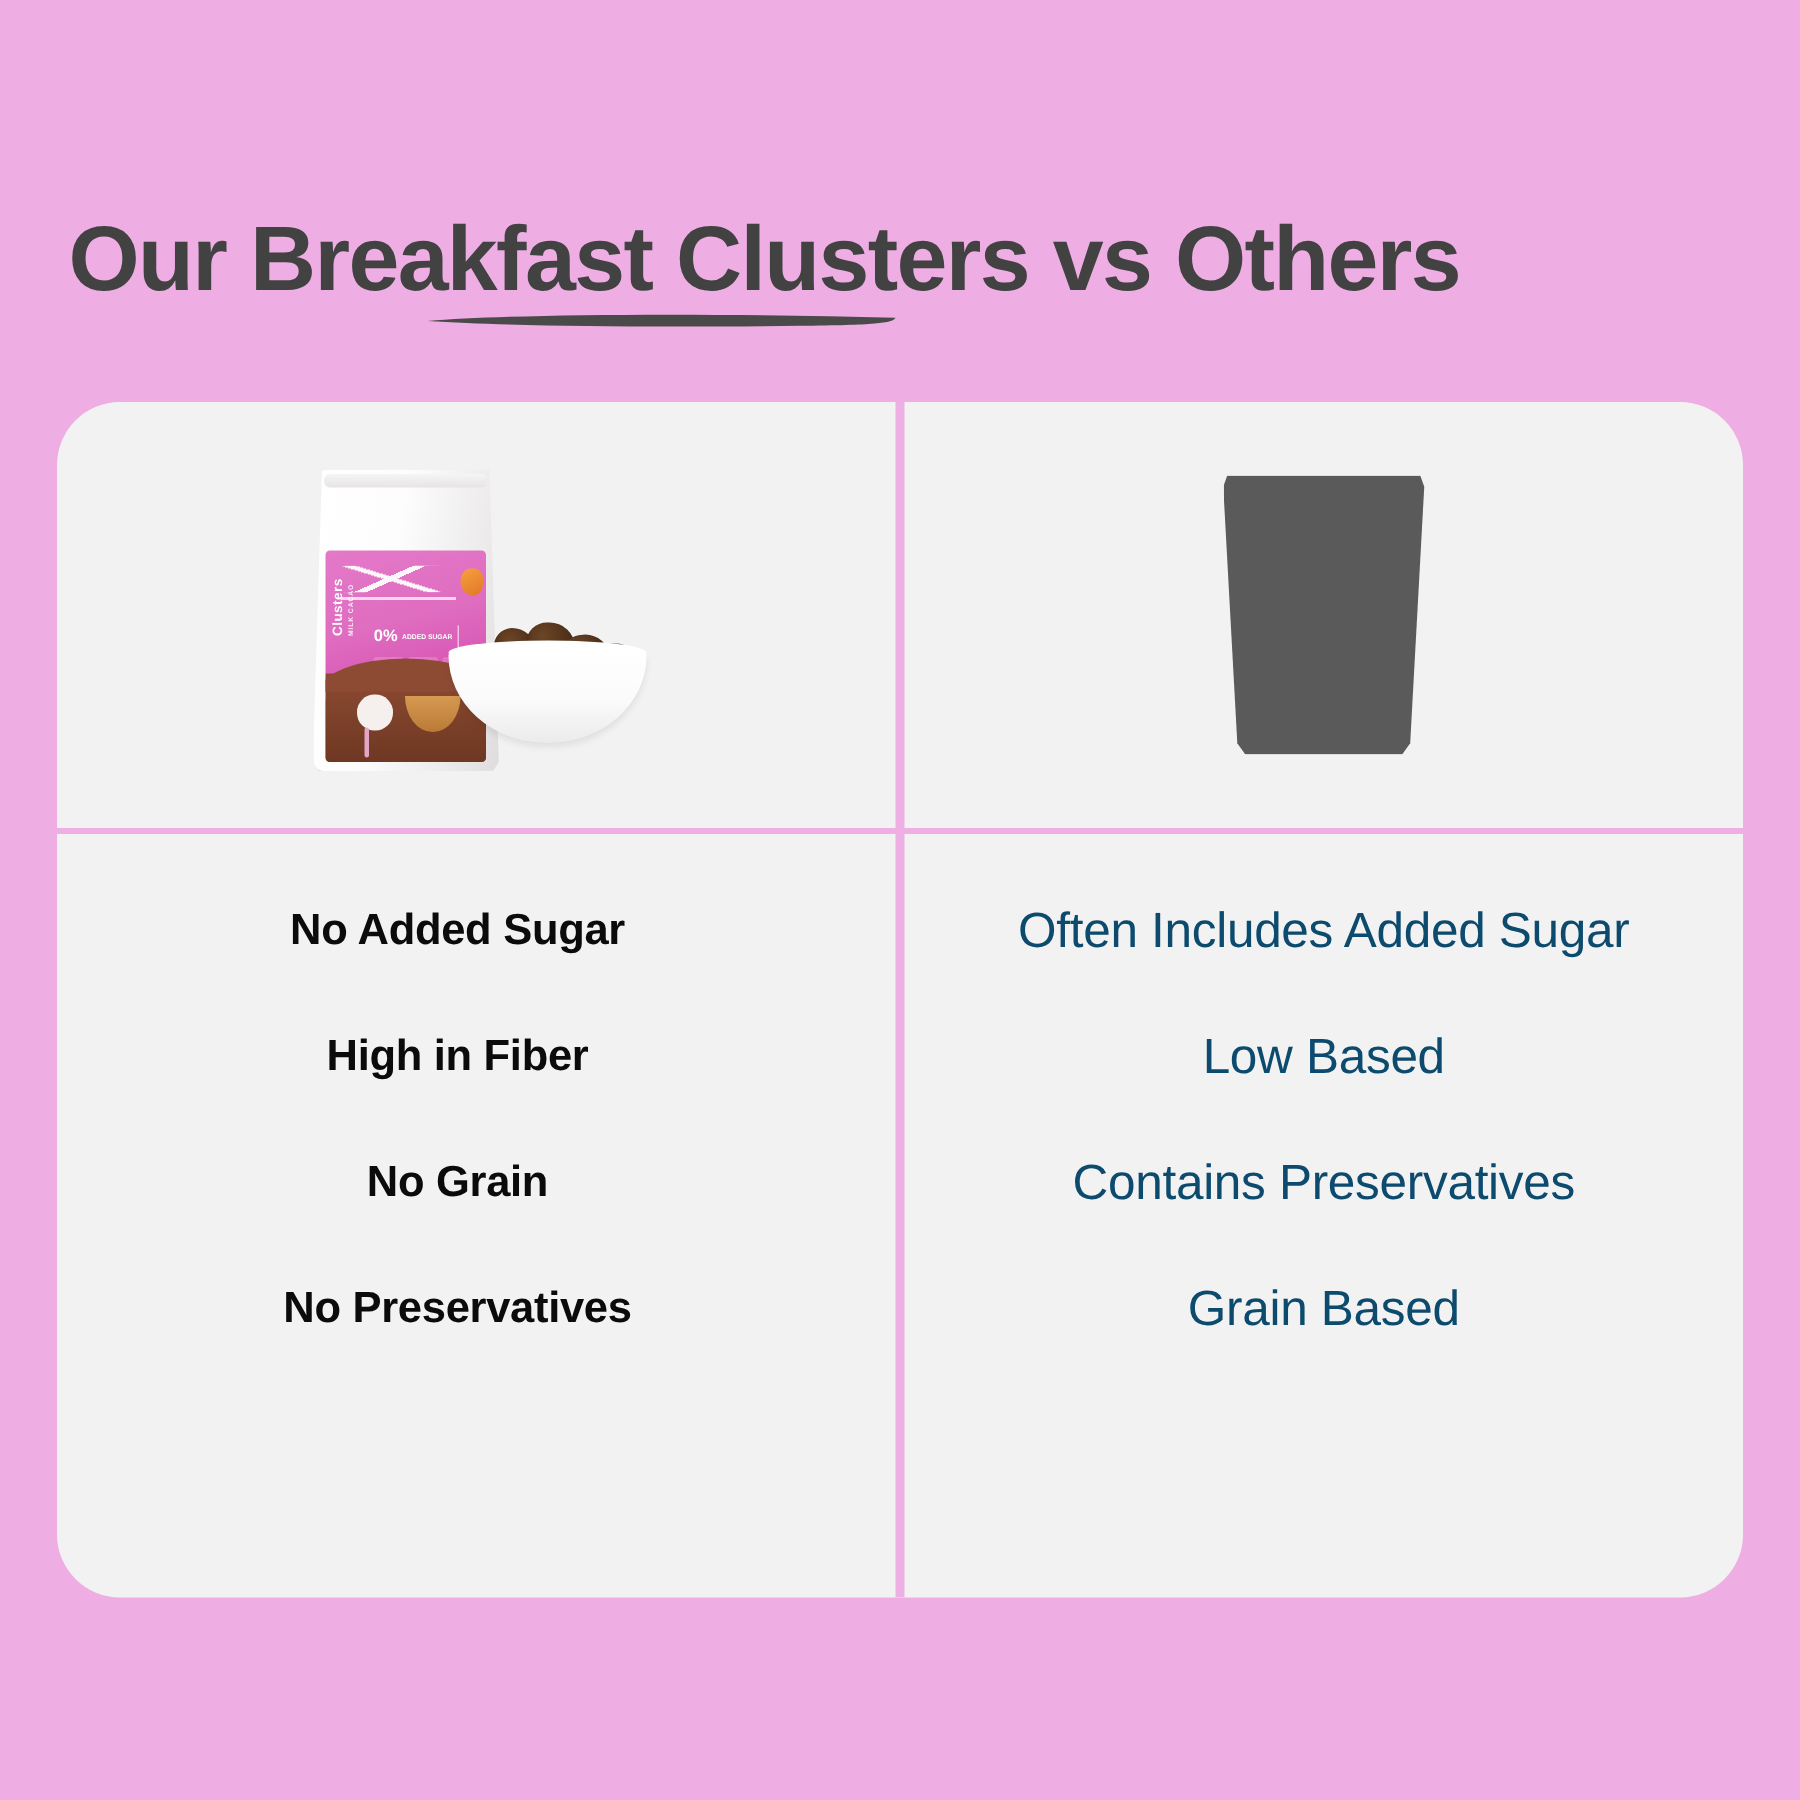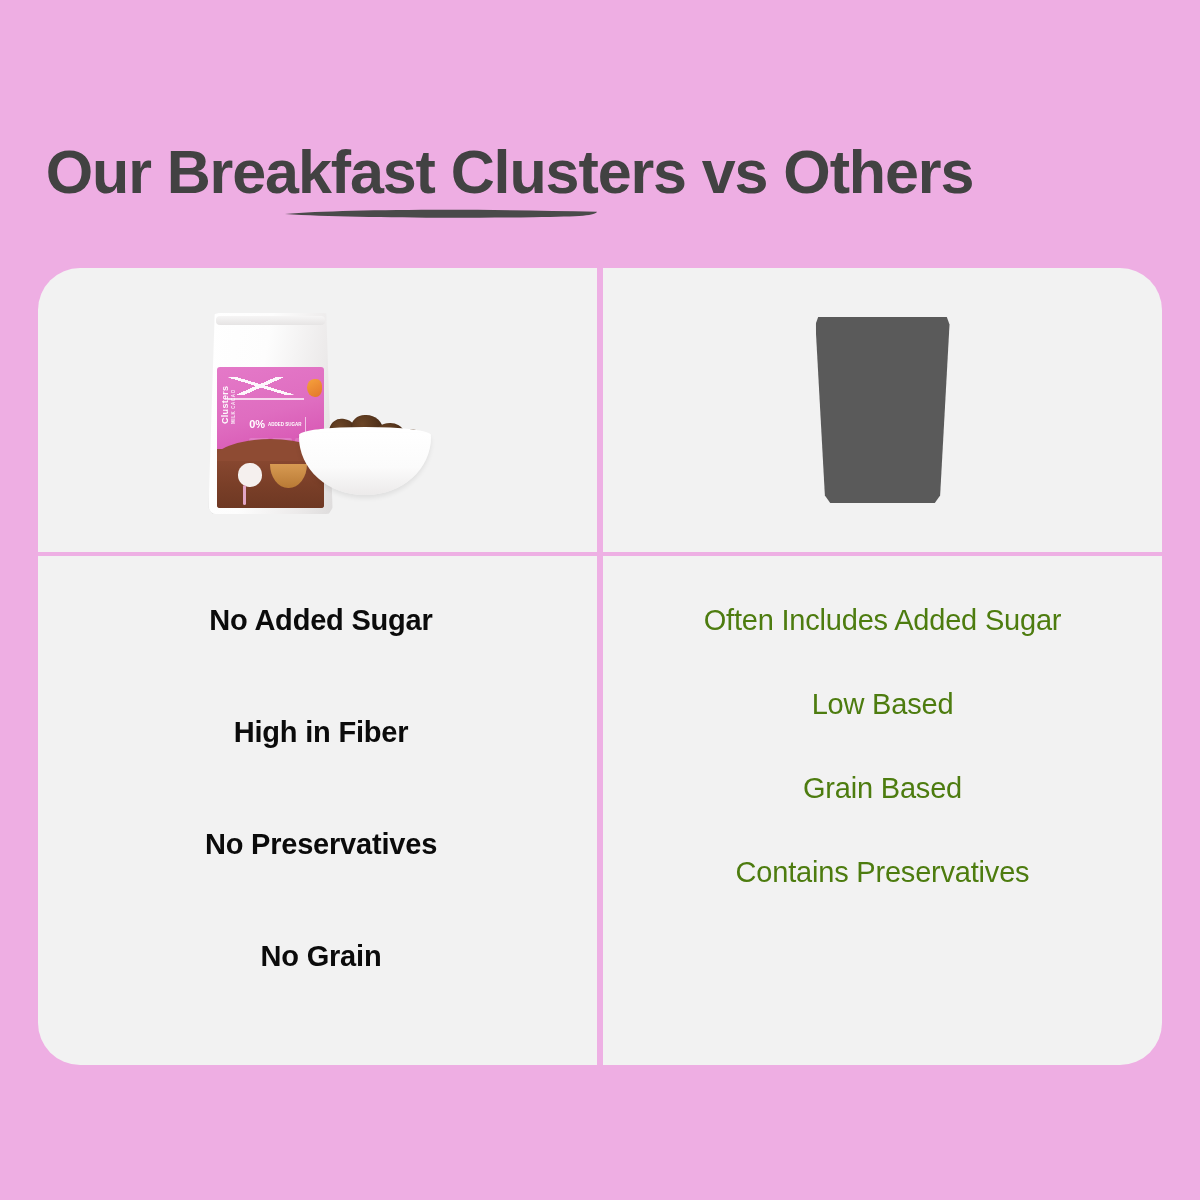--- a/index.html
+++ b/index.html
@@ -356,43 +356,43 @@
 
   
   .rows-left, .rows-right {
     position: absolute;
     top: 288px;
     height: 509px;
     padding: 22px 0 0 0;
     display: flex;
     flex-direction: column;
   }
-  .rows-left  { left: 16px;     width: 534px; gap: 28px; }
+  .rows-left  { left: 0;     width: 534px; }
   .rows-right { left: 565px; width: 559px; }
 
   .feature-row {
     height: 84px;
     display: flex;
     align-items: center;
     justify-content: center;
     text-align: center;
     padding: 0 28px;
   }
 
   .feature-text-ours {
     font-size: 29px;
     font-weight: 700;
     color: #0b0b0b;
     letter-spacing: -0.2px;
   }
 
   .feature-text-others {
-    font-size: 29px;
+    font-size: 33px;
     font-weight: 400;
-    color: #4d7c0f;
+    color: #0c4a6e;
     letter-spacing: -0.2px;
     text-align: right;
   }
 </style>
 </head>
 <body>
 
 <div class="title-block">
   <div class="page-title">Our Breakfast Clusters vs  Others</div>
 
@@ -468,35 +468,35 @@
   </div>
 
   <div class="rows-left">
     <div class="feature-row">
       <span class="feature-text-ours">No Added Sugar</span>
     </div>
     <div class="feature-row">
       <span class="feature-text-ours">High in Fiber</span>
     </div>
     <div class="feature-row">
+      <span class="feature-text-ours">No Grain</span>
+    </div>
+    <div class="feature-row">
       <span class="feature-text-ours">No Preservatives</span>
     </div>
-    <div class="feature-row">
-      <span class="feature-text-ours">No Grain</span>
-    </div>
   </div>
 
   <div class="rows-right">
     <div class="feature-row">
       <span class="feature-text-others">Often Includes Added Sugar</span>
     </div>
     <div class="feature-row">
       <span class="feature-text-others">Low Based</span>
     </div>
     <div class="feature-row">
+      <span class="feature-text-others">Contains Preservatives</span>
+    </div>
+    <div class="feature-row">
       <span class="feature-text-others">Grain Based</span>
     </div>
-    <div class="feature-row">
-      <span class="feature-text-others">Contains Preservatives</span>
-    </div>
   </div>
 
 </div>
 
 </body></html>

